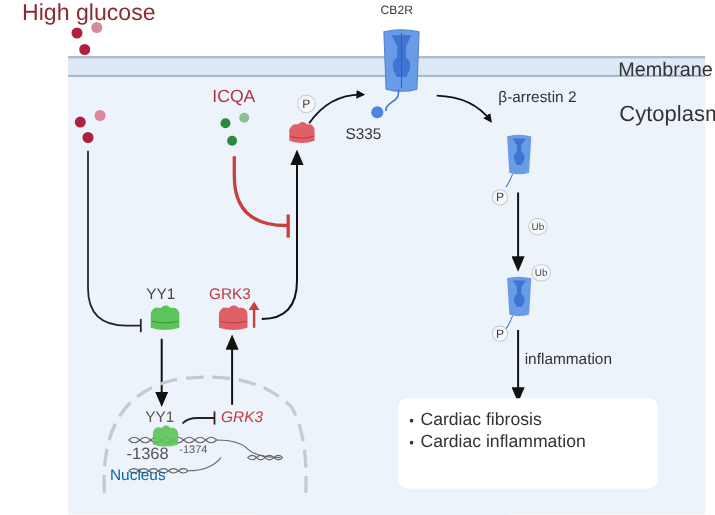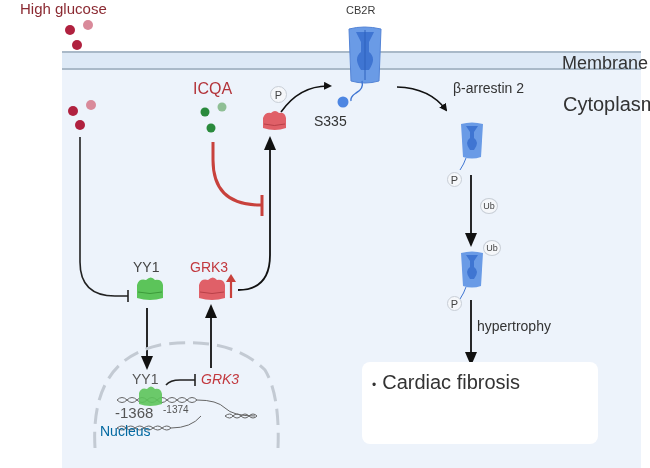--- a/index.html
+++ b/index.html
@@ -1,37 +1,37 @@
 <!DOCTYPE html>
 <html><head>
 <meta charset="utf-8">
 <style>
   html, body { margin: 0; padding: 0; background: #ffffff; }
   body { width: 650px; height: 468px; position: relative; overflow: hidden; font-family: "Liberation Sans", sans-serif; }
   .abs { position: absolute; }
   .panel { left: 62px; top: 51px; width: 579px; height: 417px; background: #edf3fb; }
   .membrane { left: 62px; top: 51px; width: 579px; height: 19px; background: #dde9f6; border-top: 2px solid #a9b9c8; border-bottom: 2px solid #a9b9c8; box-sizing: border-box; }
   .lbl { white-space: nowrap; color: #3a3a3a; }
-  .title-hg { left: 20px; top: 0px; font-size: 15px; color: #8b2a32; }
+  .title-hg { left: 20px; top: 0px; font-size: 21px; color: #8b2a32; }
   .title-cb2r { left: 346px; top: 4px; font-size: 11px; color: #3a3a3a; }
   .t-membrane { left: 562px; top: 53px; font-size: 18px; color: #333; }
   .t-cytoplasm { left: 563px; top: 93px; font-size: 20px; color: #333; }
   .t-barr { left: 453px; top: 80px; font-size: 14px; color: #333; }
   .t-s335 { left: 314px; top: 113px; font-size: 14px; color: #333; }
   .t-icqa { left: 193px; top: 80px; font-size: 16px; color: #b3343a; }
   .t-yy1 { left: 133px; top: 259px; font-size: 14px; color: #444; }
   .t-grk3 { left: 190px; top: 259px; font-size: 14px; color: #c2383e; }
   .t-yy1n { left: 132px; top: 371px; font-size: 14px; color: #555; }
   .t-grk3n { left: 201px; top: 371px; font-size: 14px; color: #c2383e; font-style: italic; }
   .t-pos1 { left: 115px; top: 404px; font-size: 15px; color: #555; }
   .t-pos2 { left: 147px; top: 404px; font-size: 10px; color: #555; margin-left: 16px; }
   .t-nucleus { left: 100px; top: 423px; font-size: 14px; color: #0369a1; }
   .t-degr { left: 477px; top: 318px; font-size: 14px; color: #333; }
   .outcome-box { left: 362px; top: 362px; width: 236px; height: 82px; background: #ffffff; border-radius: 8px; }
-  .outcome-list { list-style: none; margin: 0; padding: 10px 0 0 10px; font-size: 20px; color: #333; line-height: 20px; }
+  .outcome-list { list-style: none; margin: 0; padding: 10px 0 0 10px; font-size: 16px; color: #333; line-height: 20px; }
   .outcome-list li::before { content: "\2022"; margin-right: 6px; font-size: 12px; }
   .badge { font-size: 11px; color: #444; text-align: center; border: 1px solid #c8ced6; border-radius: 50%; background: #f5f7fa; box-sizing: border-box; }
   svg.overlay { position: absolute; left: 0; top: 0; }
 </style>
 </head>
 <body>
 
 <div class="abs panel"></div>
 <div class="abs membrane"></div>
 
@@ -156,19 +156,20 @@
 <div class="abs lbl t-barr">β-arrestin 2</div>
 <div class="abs lbl t-s335">S335</div>
 <div class="abs lbl t-icqa">ICQA</div>
 <div class="abs lbl t-yy1">YY1</div>
 <div class="abs lbl t-grk3">GRK3</div>
 <div class="abs lbl t-yy1n">YY1</div>
 <div class="abs lbl t-grk3n">GRK3</div>
 <div class="abs lbl t-pos1">-1368</div>
 <div class="abs lbl t-pos2">-1374</div>
 <div class="abs lbl t-nucleus">Nucleus</div>
-<div class="abs lbl t-degr">hypertrophy</div>
+<div class="abs lbl t-degr">inflammation</div>
 
 <div class="abs outcome-box">
   <ul class="outcome-list">
     <li>Cardiac fibrosis</li>
+    <li>Cardiac inflammation</li>
   </ul>
 </div>
 
 </body></html>

